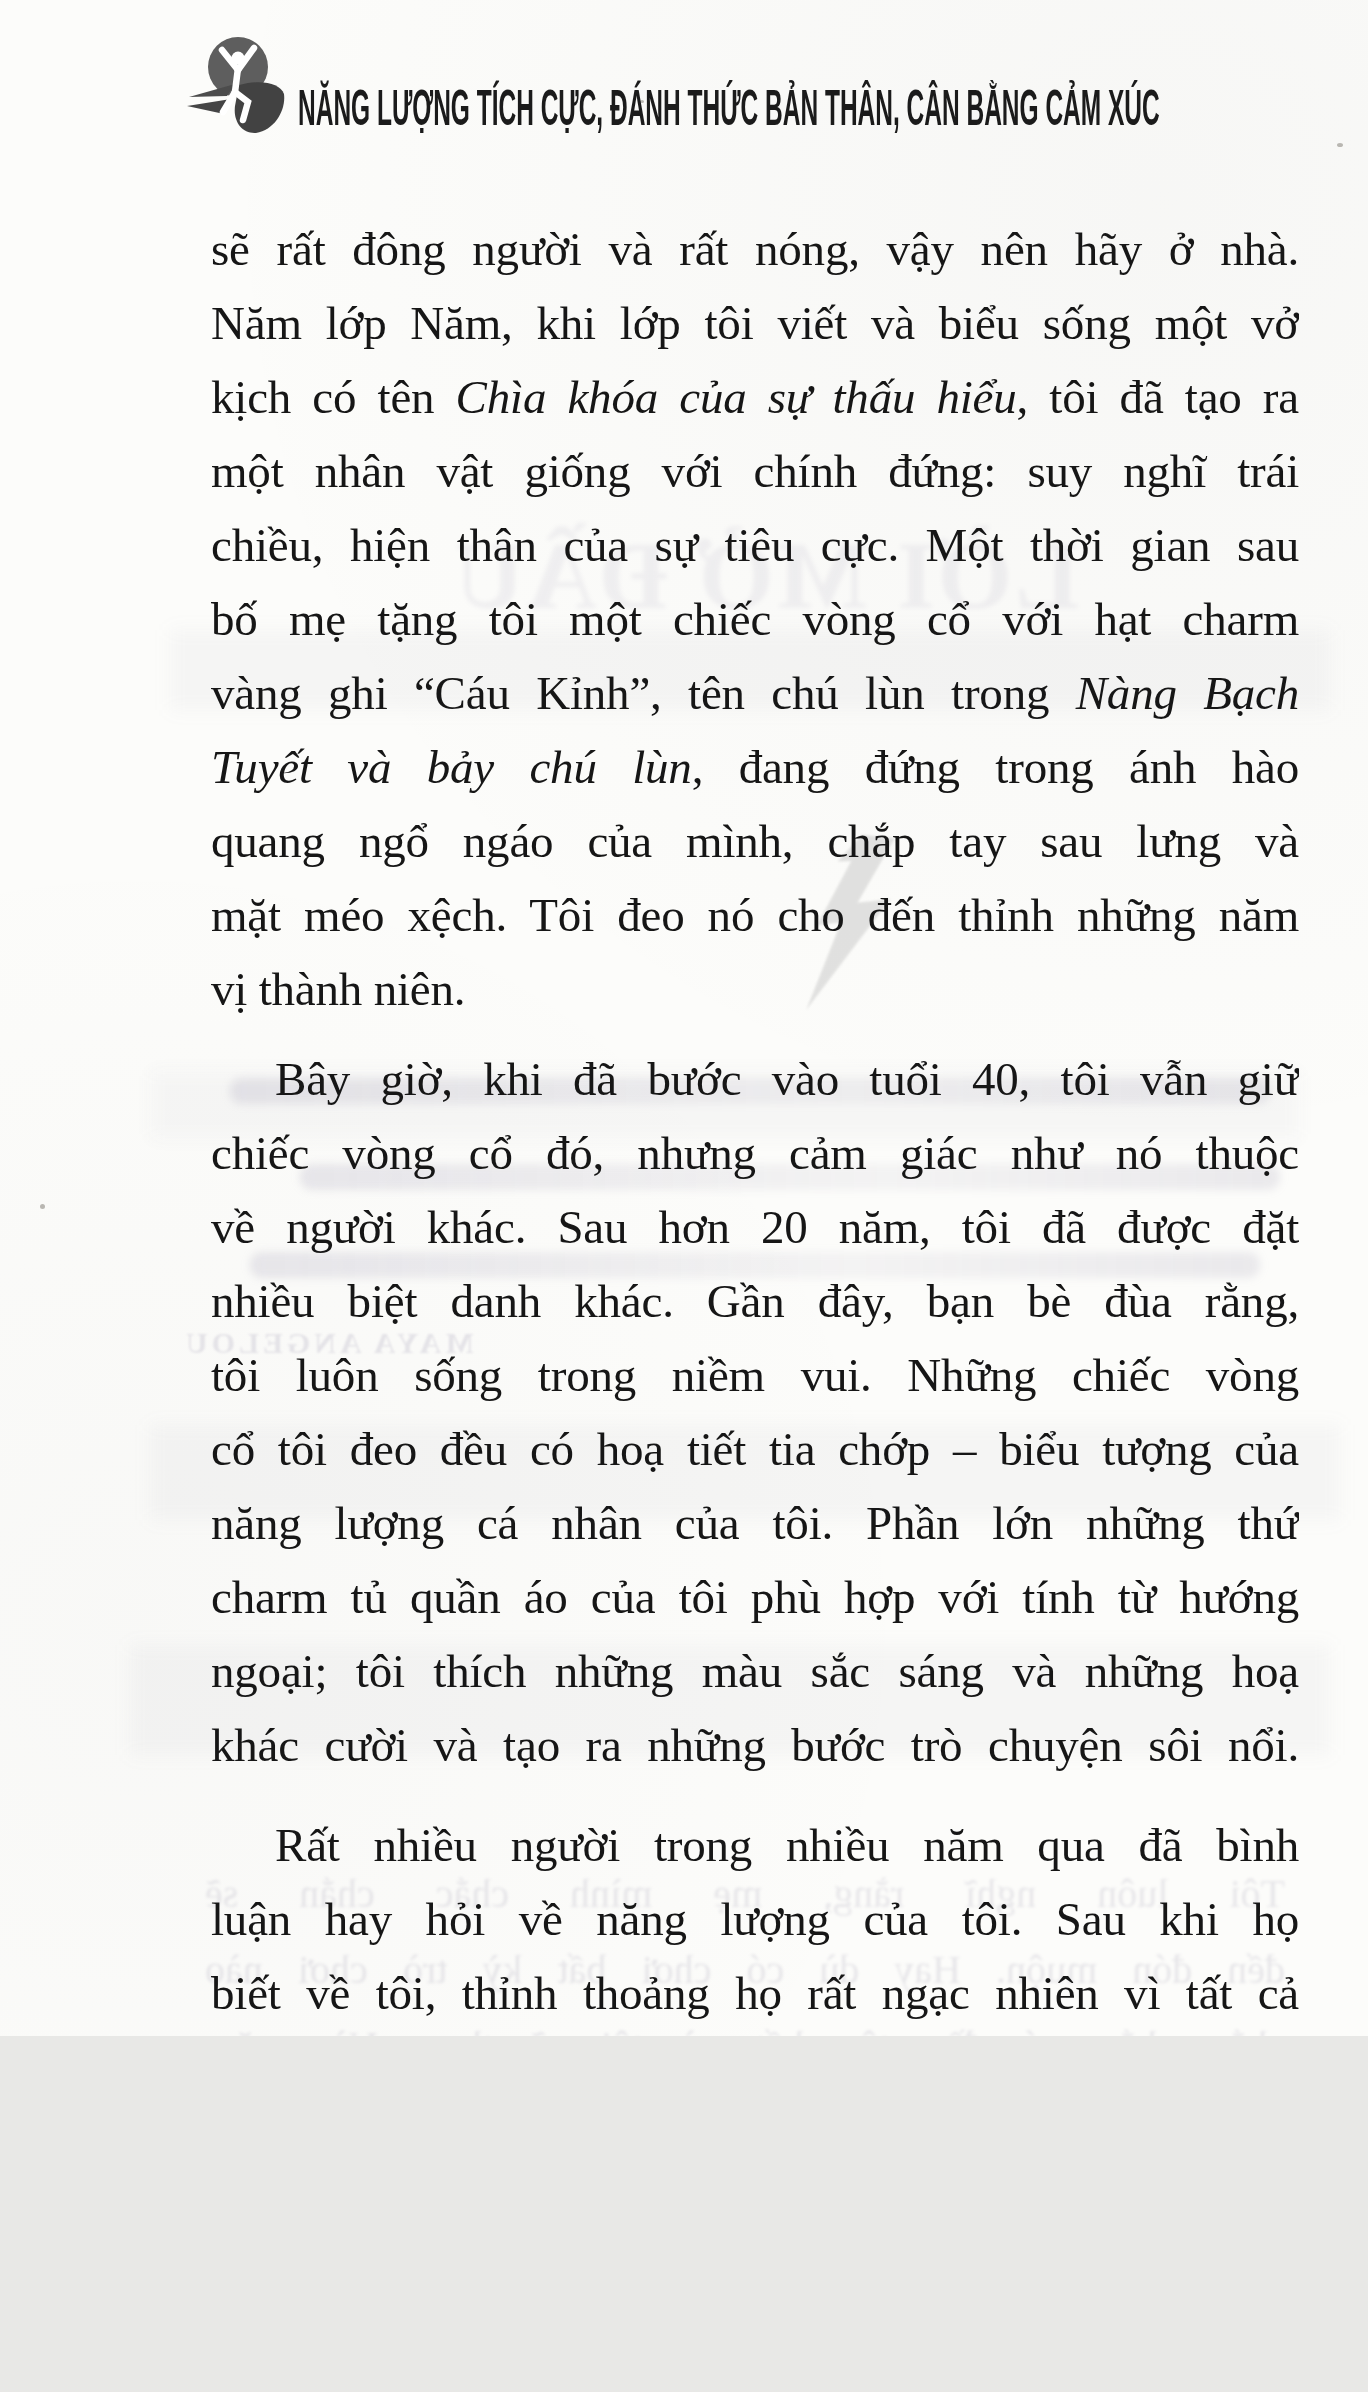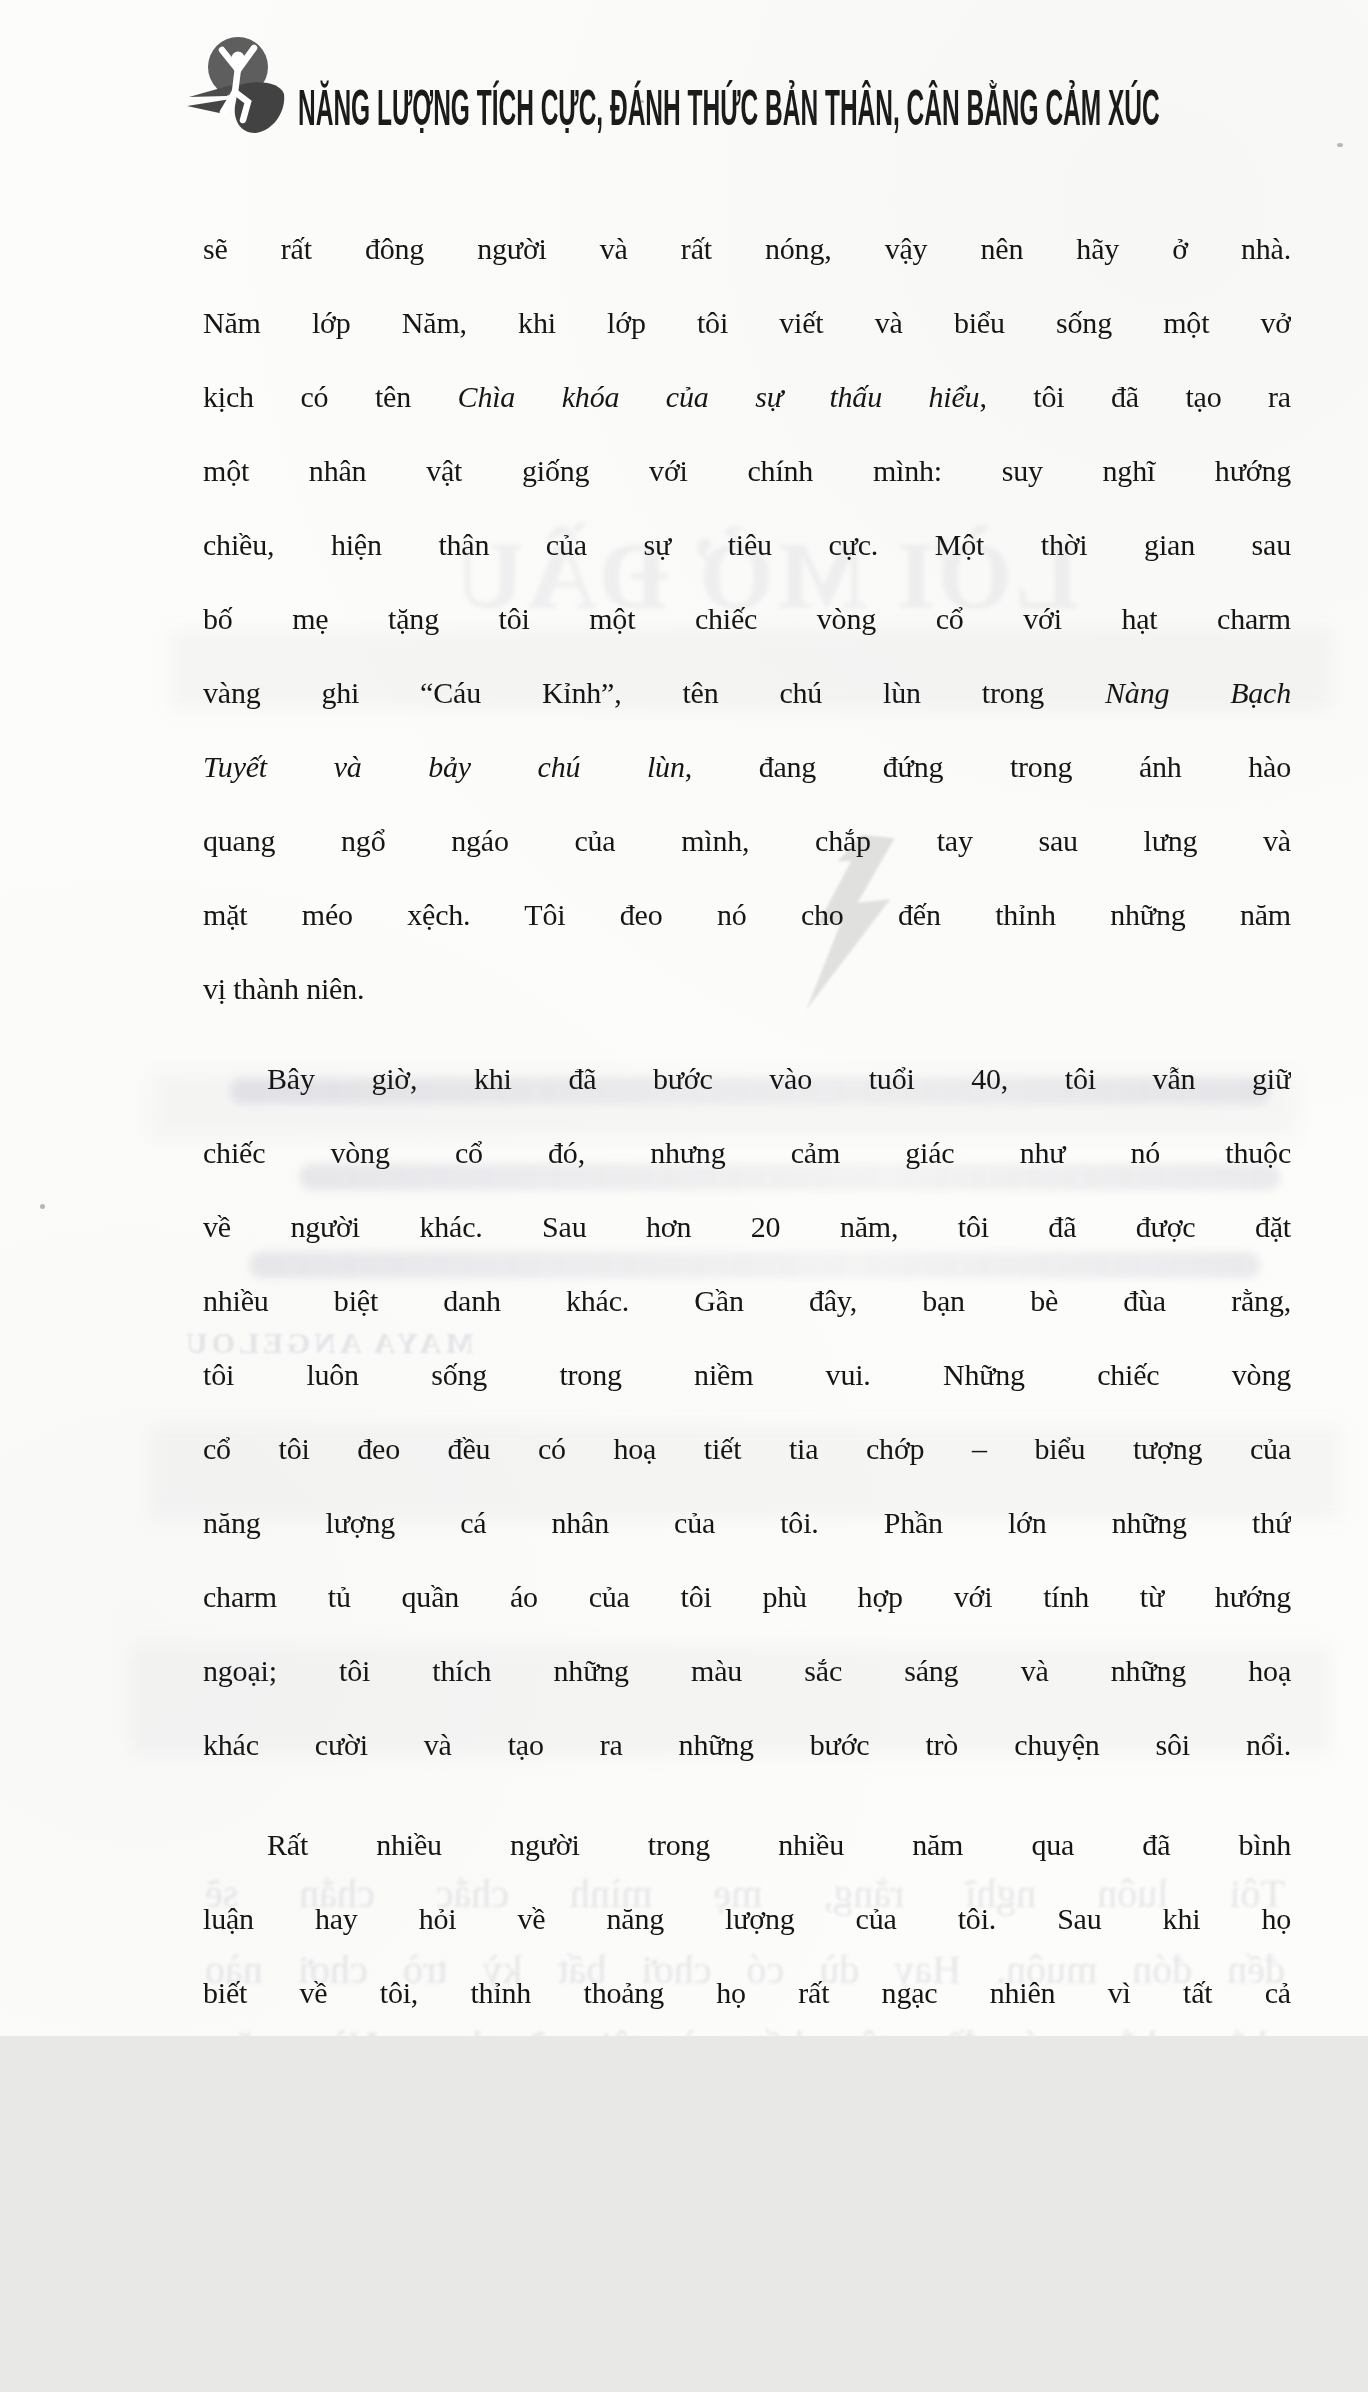--- a/index.html
+++ b/index.html
@@ -19,22 +19,22 @@
   .logo { position:absolute; left:186px; top:34px; width:102px; height:110px; z-index:4; }
   .chapter-title {
     position:absolute; left:298px; top:48px; z-index:4;
     font-family:"Liberation Sans", sans-serif;
     font-weight:bold; font-size:50px; line-height:52px;
     white-space:nowrap; color:#1b1b1b;
     transform:scaleX(0.49); transform-origin:left center;
   }
 
   
-  .body-text { position:absolute; left:203px; top:212px; width:1088px; z-index:3;
-    font-size:30px; line-height:74px; letter-spacing:-0.2px; }
+  .body-text { position:absolute; left:211px; top:212px; width:1088px; z-index:3;
+    font-size:47px; line-height:74px; letter-spacing:-0.2px; }
   .para { margin:0; }
   .para:nth-child(2) { margin-top:16px; }
   .para:nth-child(3) { margin-top:26px; }
   .line { height:74px; overflow:hidden; text-align:justify; text-align-last:justify; }
   .line.nojust { text-align-last:left; }
   .para.indent .line:first-child { text-indent:64px; }
   .line i { font-style:italic; }
 
   .page-number {
     position:absolute; left:200px; top:2282px; width:1088px; z-index:3;
@@ -123,21 +123,21 @@
       <path d="M49,58 L62,68 L57,86"></path>
     </g>
   </svg>
   <h1 class="chapter-title">NĂNG LƯỢNG TÍCH CỰC, ĐÁNH THỨC BẢN THÂN, CÂN BẰNG CẢM XÚC</h1>
 
   <div class="body-text">
       <div class="para">
         <div class="line"><span>sẽ rất đông người và rất nóng, vậy nên hãy ở nhà.</span></div>
         <div class="line"><span>Năm lớp Năm, khi lớp tôi viết và biểu sống một vở</span></div>
         <div class="line"><span>kịch có tên </span><i>Chìa khóa của sự thấu hiểu</i><span>, tôi đã tạo ra</span></div>
-        <div class="line"><span>một nhân vật giống với chính mình: suy nghĩ hướng</span></div>
+        <div class="line"><span>một nhân vật giống với chính đứng: suy nghĩ trái</span></div>
         <div class="line"><span>chiều, hiện thân của sự tiêu cực. Một thời gian sau</span></div>
         <div class="line"><span>bố mẹ tặng tôi một chiếc vòng cổ với hạt charm</span></div>
         <div class="line"><span>vàng ghi “Cáu Kỉnh”, tên chú lùn trong </span><i>Nàng Bạch</i></div>
         <div class="line"><i>Tuyết và bảy chú lùn</i><span>, đang đứng trong ánh hào</span></div>
         <div class="line"><span>quang ngổ ngáo của mình, chắp tay sau lưng và</span></div>
         <div class="line"><span>mặt méo xệch. Tôi đeo nó cho đến thỉnh những năm</span></div>
         <div class="line nojust"><span>vị thành niên.</span></div>
       </div>
       <div class="para indent">
         <div class="line"><span>Bây giờ, khi đã bước vào tuổi 40, tôi vẫn giữ</span></div>

